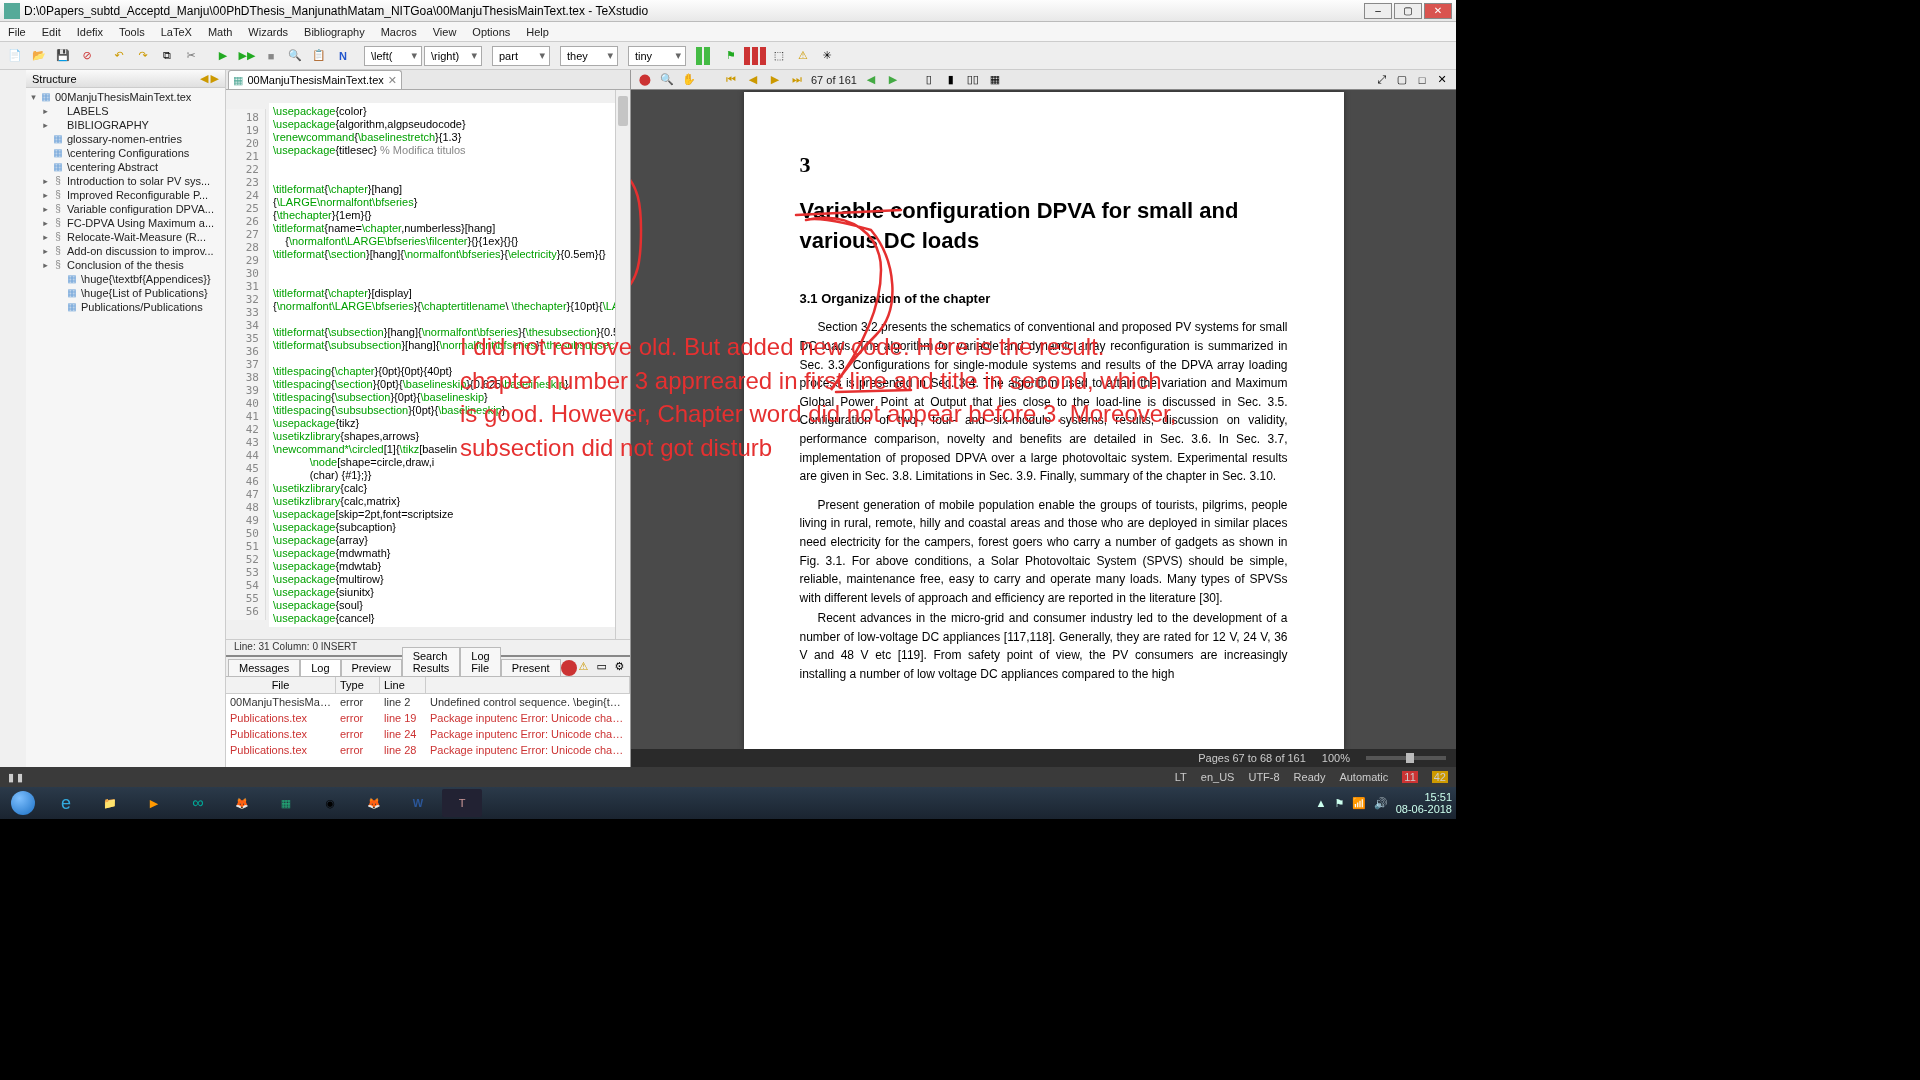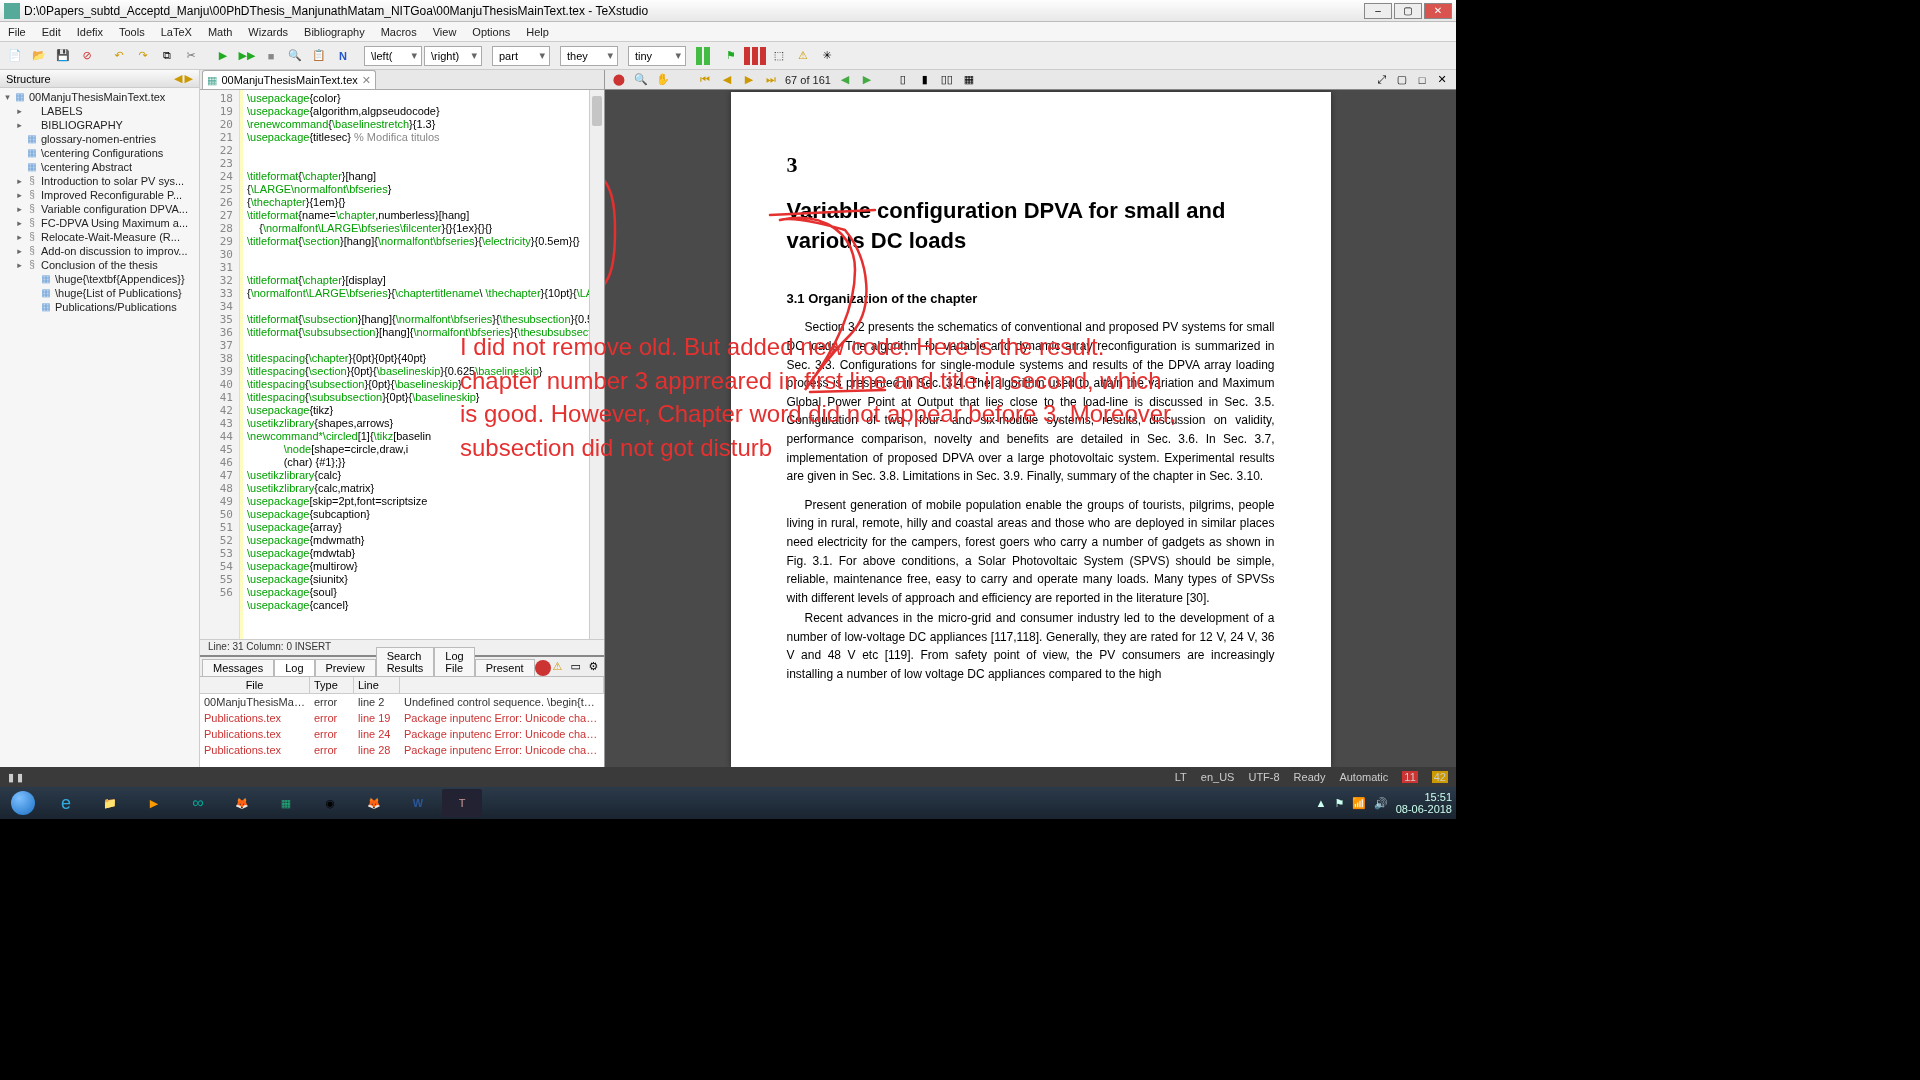--- a/index.html
+++ b/index.html
@@ -15,36 +15,36 @@
 .menubar { height:20px; background:#f6f6f6; display:flex; align-items:center; border-bottom:1px solid #ccc; }
 .menubar .mi { padding:2px 8px; color:#222; }
 
 .toolbar { height:28px; background:#eee; display:flex; align-items:center; padding:0 4px; gap:2px; border-bottom:1px solid #ccc; }
 .tbbtn { width:22px; height:22px; border:1px solid transparent; display:flex; align-items:center; justify-content:center; }
 .tbsep{width:6px}
 .tbsel{ height:20px; border:1px solid #aaa; background:#fff; padding:0 18px 0 6px; font-size:11px; min-width:58px; display:flex; align-items:center; position:relative;}
 .tbsel:after{content:"▾"; position:absolute; right:4px; color:#666}
 
 .mainrow { flex:1; display:flex; min-height:0; }
-.sidebar { width:200px; background:#f6f6f6; border-right:1px solid #ccc; display:flex; flex-direction:column; }
+.sidebar { width:200px; background:#f6f6f6; border-right:1px solid #ccc; display:flex; flex-direction:column;margin-left:26px; }
 .sidebar .hdr{height:18px; background:linear-gradient(#fafafa,#e0e0e0); padding:1px 6px; font-size:11px; border-bottom:1px solid #ccc; display:flex; align-items:center}
 .tree{ flex:1; overflow:hidden; font-size:11px; color:#222; line-height:14px; padding:2px 0;}
 .tree .node{ display:flex; align-items:center; padding:0 2px; white-space:nowrap; overflow:hidden; text-overflow:ellipsis;}
 .tree .exp{ width:11px; text-align:center; color:#666; font-size:9px;}
 .tree .ic{ width:14px; height:12px; margin-right:2px; display:flex; align-items:center; justify-content:center}
 .tree .ic.doc::before{content:"▦"; color:#6aa0d8; font-size:10px;}
 .tree .ic.sec::before{content:"§"; color:#888; font-size:10px;}
 .tree .lvl1{padding-left:14px} .tree .lvl2{padding-left:28px}
 
 .editwrap{ display:flex; flex-direction:column; width:405px; border-right:1px solid #999;}
 .tabstrip{ height:20px; background:#e8e8e8; display:flex; align-items:flex-end; border-bottom:1px solid #aaa;}
 .filetab{ display:flex; align-items:center; height:19px; background:#fff; border:1px solid #aaa; border-bottom:none; border-radius:3px 3px 0 0; padding:0 4px; gap:4px; margin-left:2px;}
 .filetab .x{color:#888}
 .gutter{ width:40px; background:#f3f3f3; border-right:1px solid #ddd; text-align:right; padding:2px 6px 2px 2px; color:#888; font-family:Consolas,monospace; font-size:11px; line-height:13px;}
-.codesplit{flex:1; display:flex; position:relative; min-height:0;}
+.codesplit{flex:1; display:flex; position:relative; min-height:0;align-items:center;}
 .changebar{width:3px; background:#fffcc0;}
 .code{ flex:1; overflow:hidden; background:#fff; font-family:Consolas,monospace; font-size:11px; line-height:13px; padding:2px 0 2px 4px; white-space:pre; color:#000;}
 .code .kw{color:#00a000} .code .cm{color:#888}
 .code .curLine{background:#fff8d0; display:inline-block; width:100%}
 .statusstrip{height:16px; background:#f0f0f0; border-top:1px solid #ccc; font-size:10px; padding:1px 8px; color:#333}
 
 .viewer{ flex:1; display:flex; flex-direction:column; background:#4a4a4a;}
 .vtool{ height:20px; background:#e8e8e8; display:flex; align-items:center; padding:0 6px; gap:6px; border-bottom:1px solid #888;}
 .vbtn{width:16px;height:16px;display:flex;align-items:center;justify-content:center}
 .pagecount{font-size:11px;color:#222}
@@ -434,20 +434,27 @@
 
         <svg class="annoSvg" style="left:0;top:0" width="900" height="660">
           <g stroke="#e53030" stroke-width="2.5" fill="none" stroke-linecap="round">
             <path d="M -110 60 C 0 60 10 90 10 140 C 10 200 0 220 -110 225"></path>
             <path d="M 175 130 C 220 120 250 145 250 180 C 250 220 230 260 200 300 C 200 300 220 270 245 245 C 270 220 265 170 240 140 C 240 140 190 125 175 130"></path>
             <path d="M 165 125 L 270 120"></path>
             <path d="M 205 302 L 280 300"></path>
           </g>
         </svg>
       </div>
+      <div class="vstatus">
+        <span>Pages 67 to 68 of 161</span>
+        <span>100%</span>
+        <span style="width:80px;height:4px;background:#555;position:relative">
+            <span style="position:absolute;left:40px;top:-3px;width:8px;height:10px;background:#bbb"></span>
+          </span>
+      </div>
     </div>
 
     <div class="anno" style="left:460px; top:330px; width:720px">I did not remove old. But added new code. Here is the result. chapter number 3 apprreared in first line and title in second, which is good. However, Chapter word did not appear before 3. Moreover, subsection did not got disturb</div>
 
   </div>
 
   <div class="appstatus">
     <span class="l">▮ ▮</span>
     <span>LT</span>
     <span>en_US</span>

